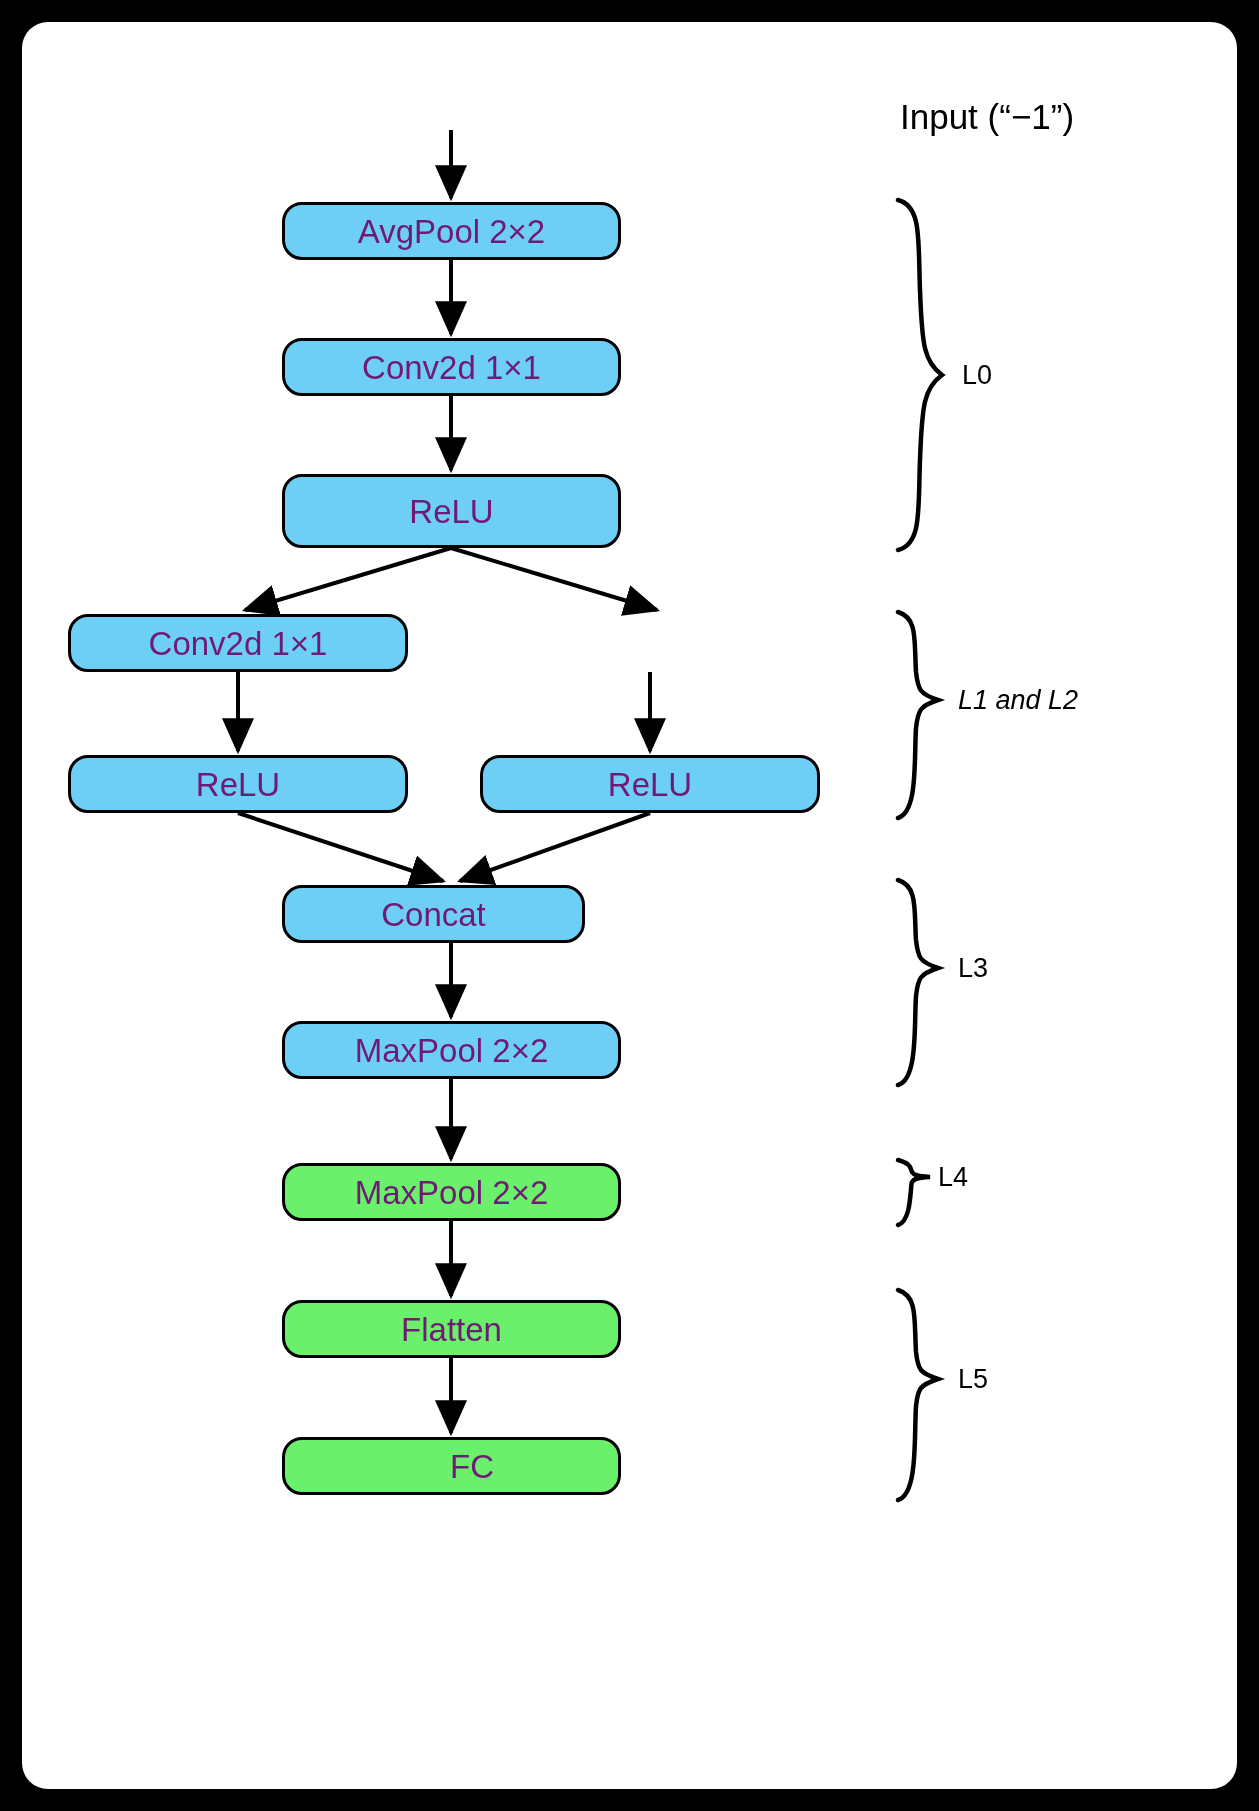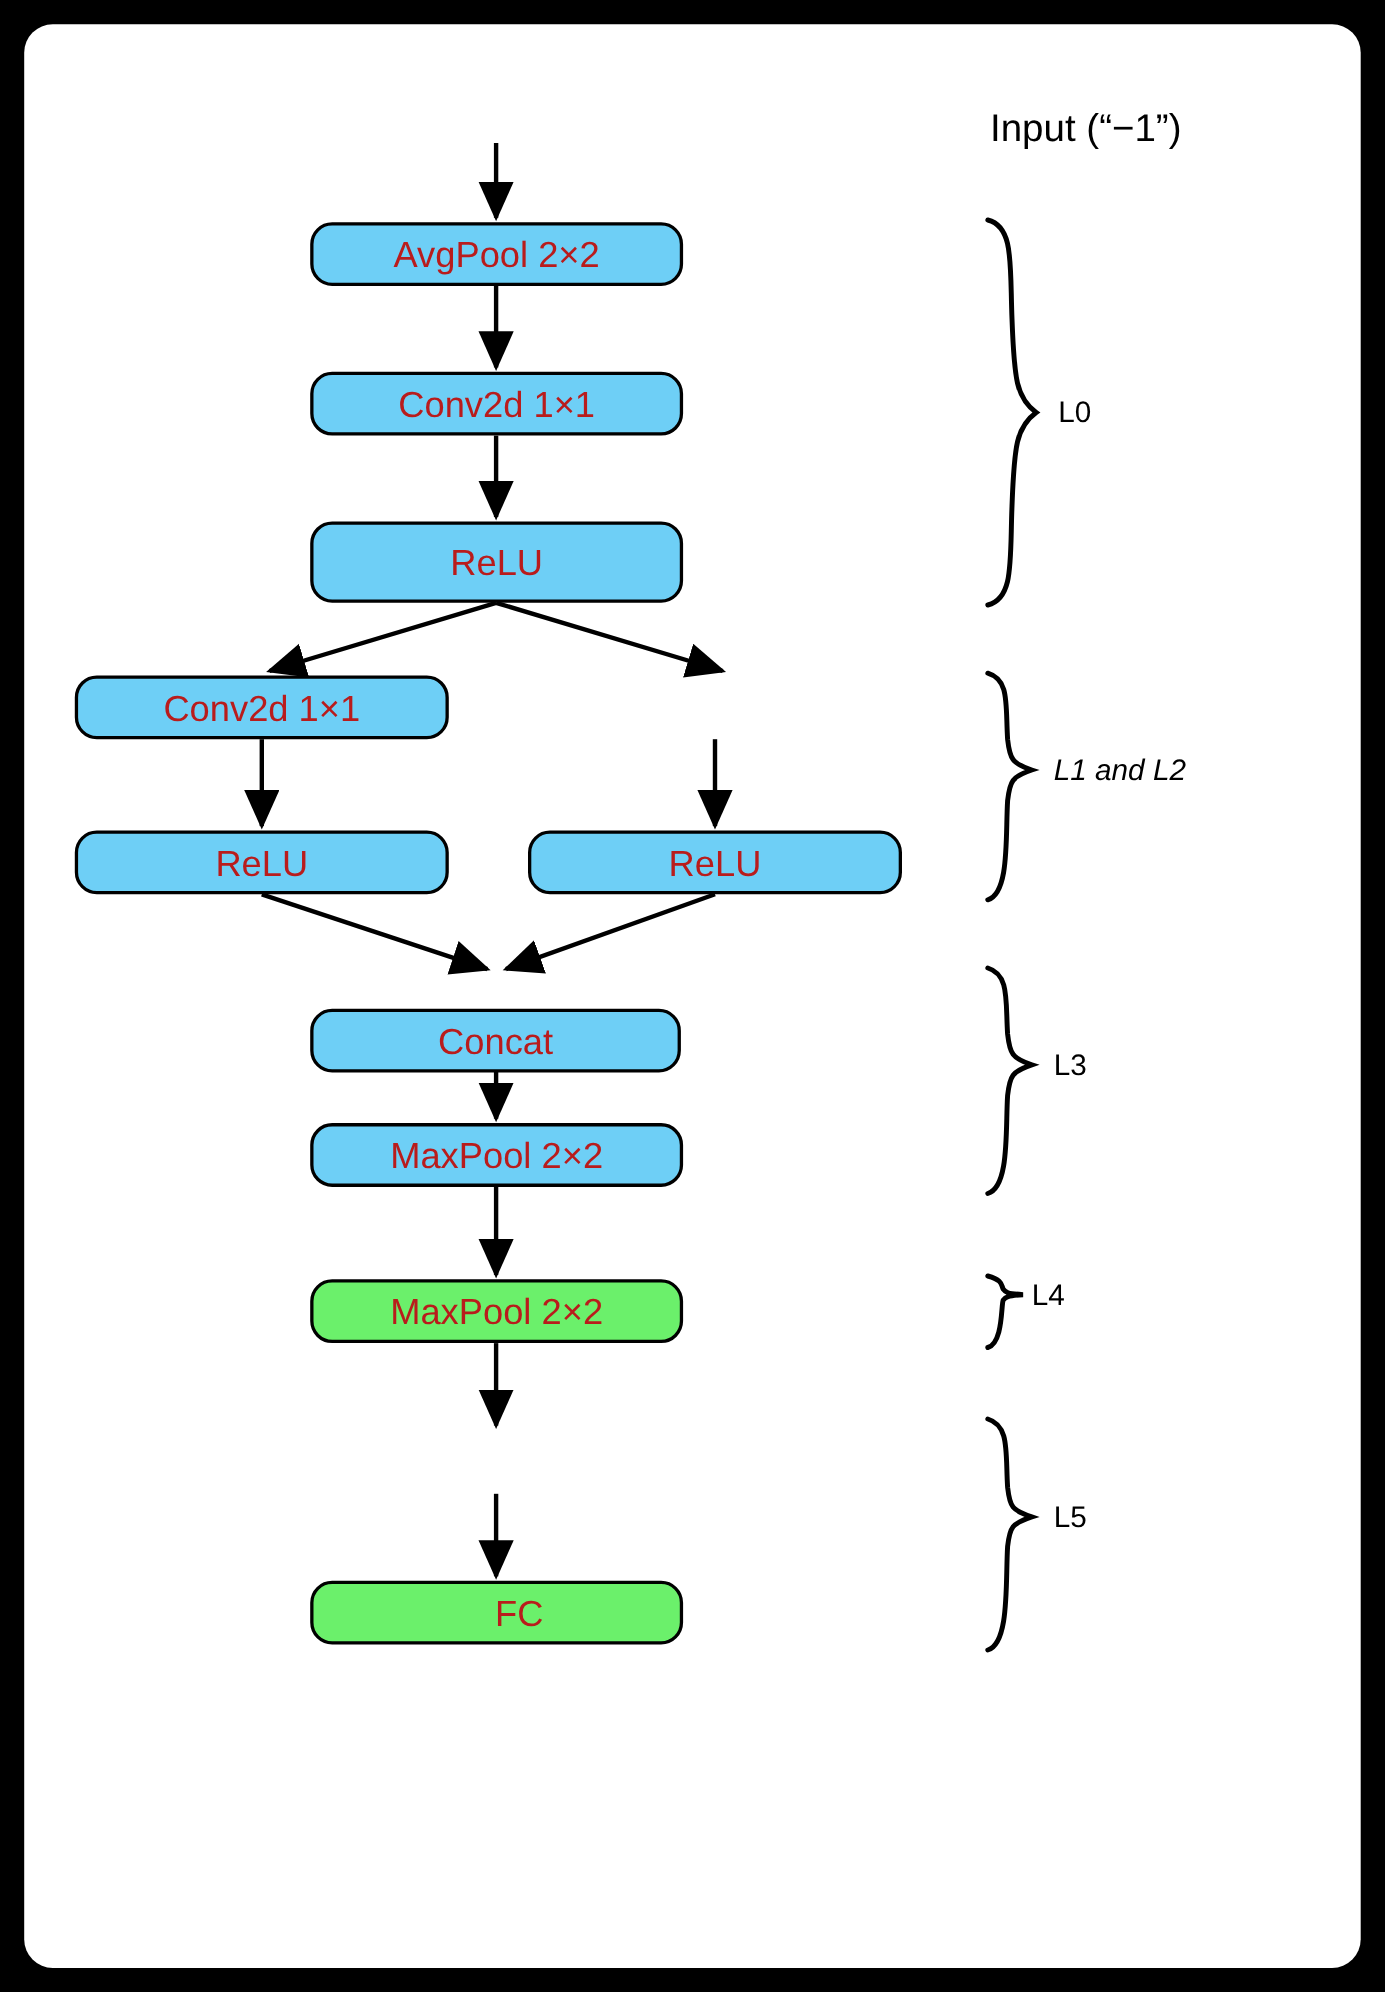--- a/index.html
+++ b/index.html
@@ -37,21 +37,21 @@
     pointer-events: none;
   }
   .node {
     position: absolute;
     box-sizing: border-box;
     border: 3px solid #000000;
     border-radius: 20px;
     display: flex;
     align-items: center;
     justify-content: center;
-    color: #b91c1c;
+    color: #701a75;
     font-size: 33px;
     line-height: 1;
     letter-spacing: 0px;
     white-space: nowrap;
   }
   .node.blue { background: #6ecff6; }
   .node.green { background: #6bf06b; }
 
   .side-label {
     position: absolute;
@@ -118,28 +118,31 @@
   </div>
   <div class="node blue" style="left:68px; top:614px; width:340px; height:58px;">
     <span>Conv2d 1×1</span>
   </div>
   <div class="node blue" style="left:68px; top:755px; width:340px; height:58px;">
     <span>ReLU</span>
   </div>
   <div class="node blue" style="left:480px; top:755px; width:340px; height:58px;">
     <span>ReLU</span>
   </div>
-  <div class="node blue" style="left:282px; top:885px; width:337px; height:58px;margin-top:32px;">
+  <div class="node blue" style="left:282px; top:885px; width:303px; height:58px;">
     <span>Concat</span>
   </div>
   <div class="node blue" style="left:282px; top:1021px; width:339px; height:58px;">
     <span>MaxPool 2×2</span>
   </div>
   <div class="node green" style="left:282px; top:1163px; width:339px; height:58px;">
     <span>MaxPool 2×2</span>
+  </div>
+  <div class="node green" style="left:282px; top:1300px; width:339px; height:58px;">
+    <span>Flatten</span>
   </div>
   <div class="node green" style="left:282px; top:1437px; width:339px; height:58px;padding-left:41px;">
     <span>FC</span>
   </div>
 
   <div class="side-label" style="left:962px; top:362px;">L0</div>
   <div class="side-label" style="left:958px; top:687px;font-style:italic;">L1 and L2</div>
   <div class="side-label" style="left:958px; top:955px;">L3</div>
   <div class="side-label" style="left:938px; top:1164px;">L4</div>
   <div class="side-label" style="left:958px; top:1366px;">L5</div>

